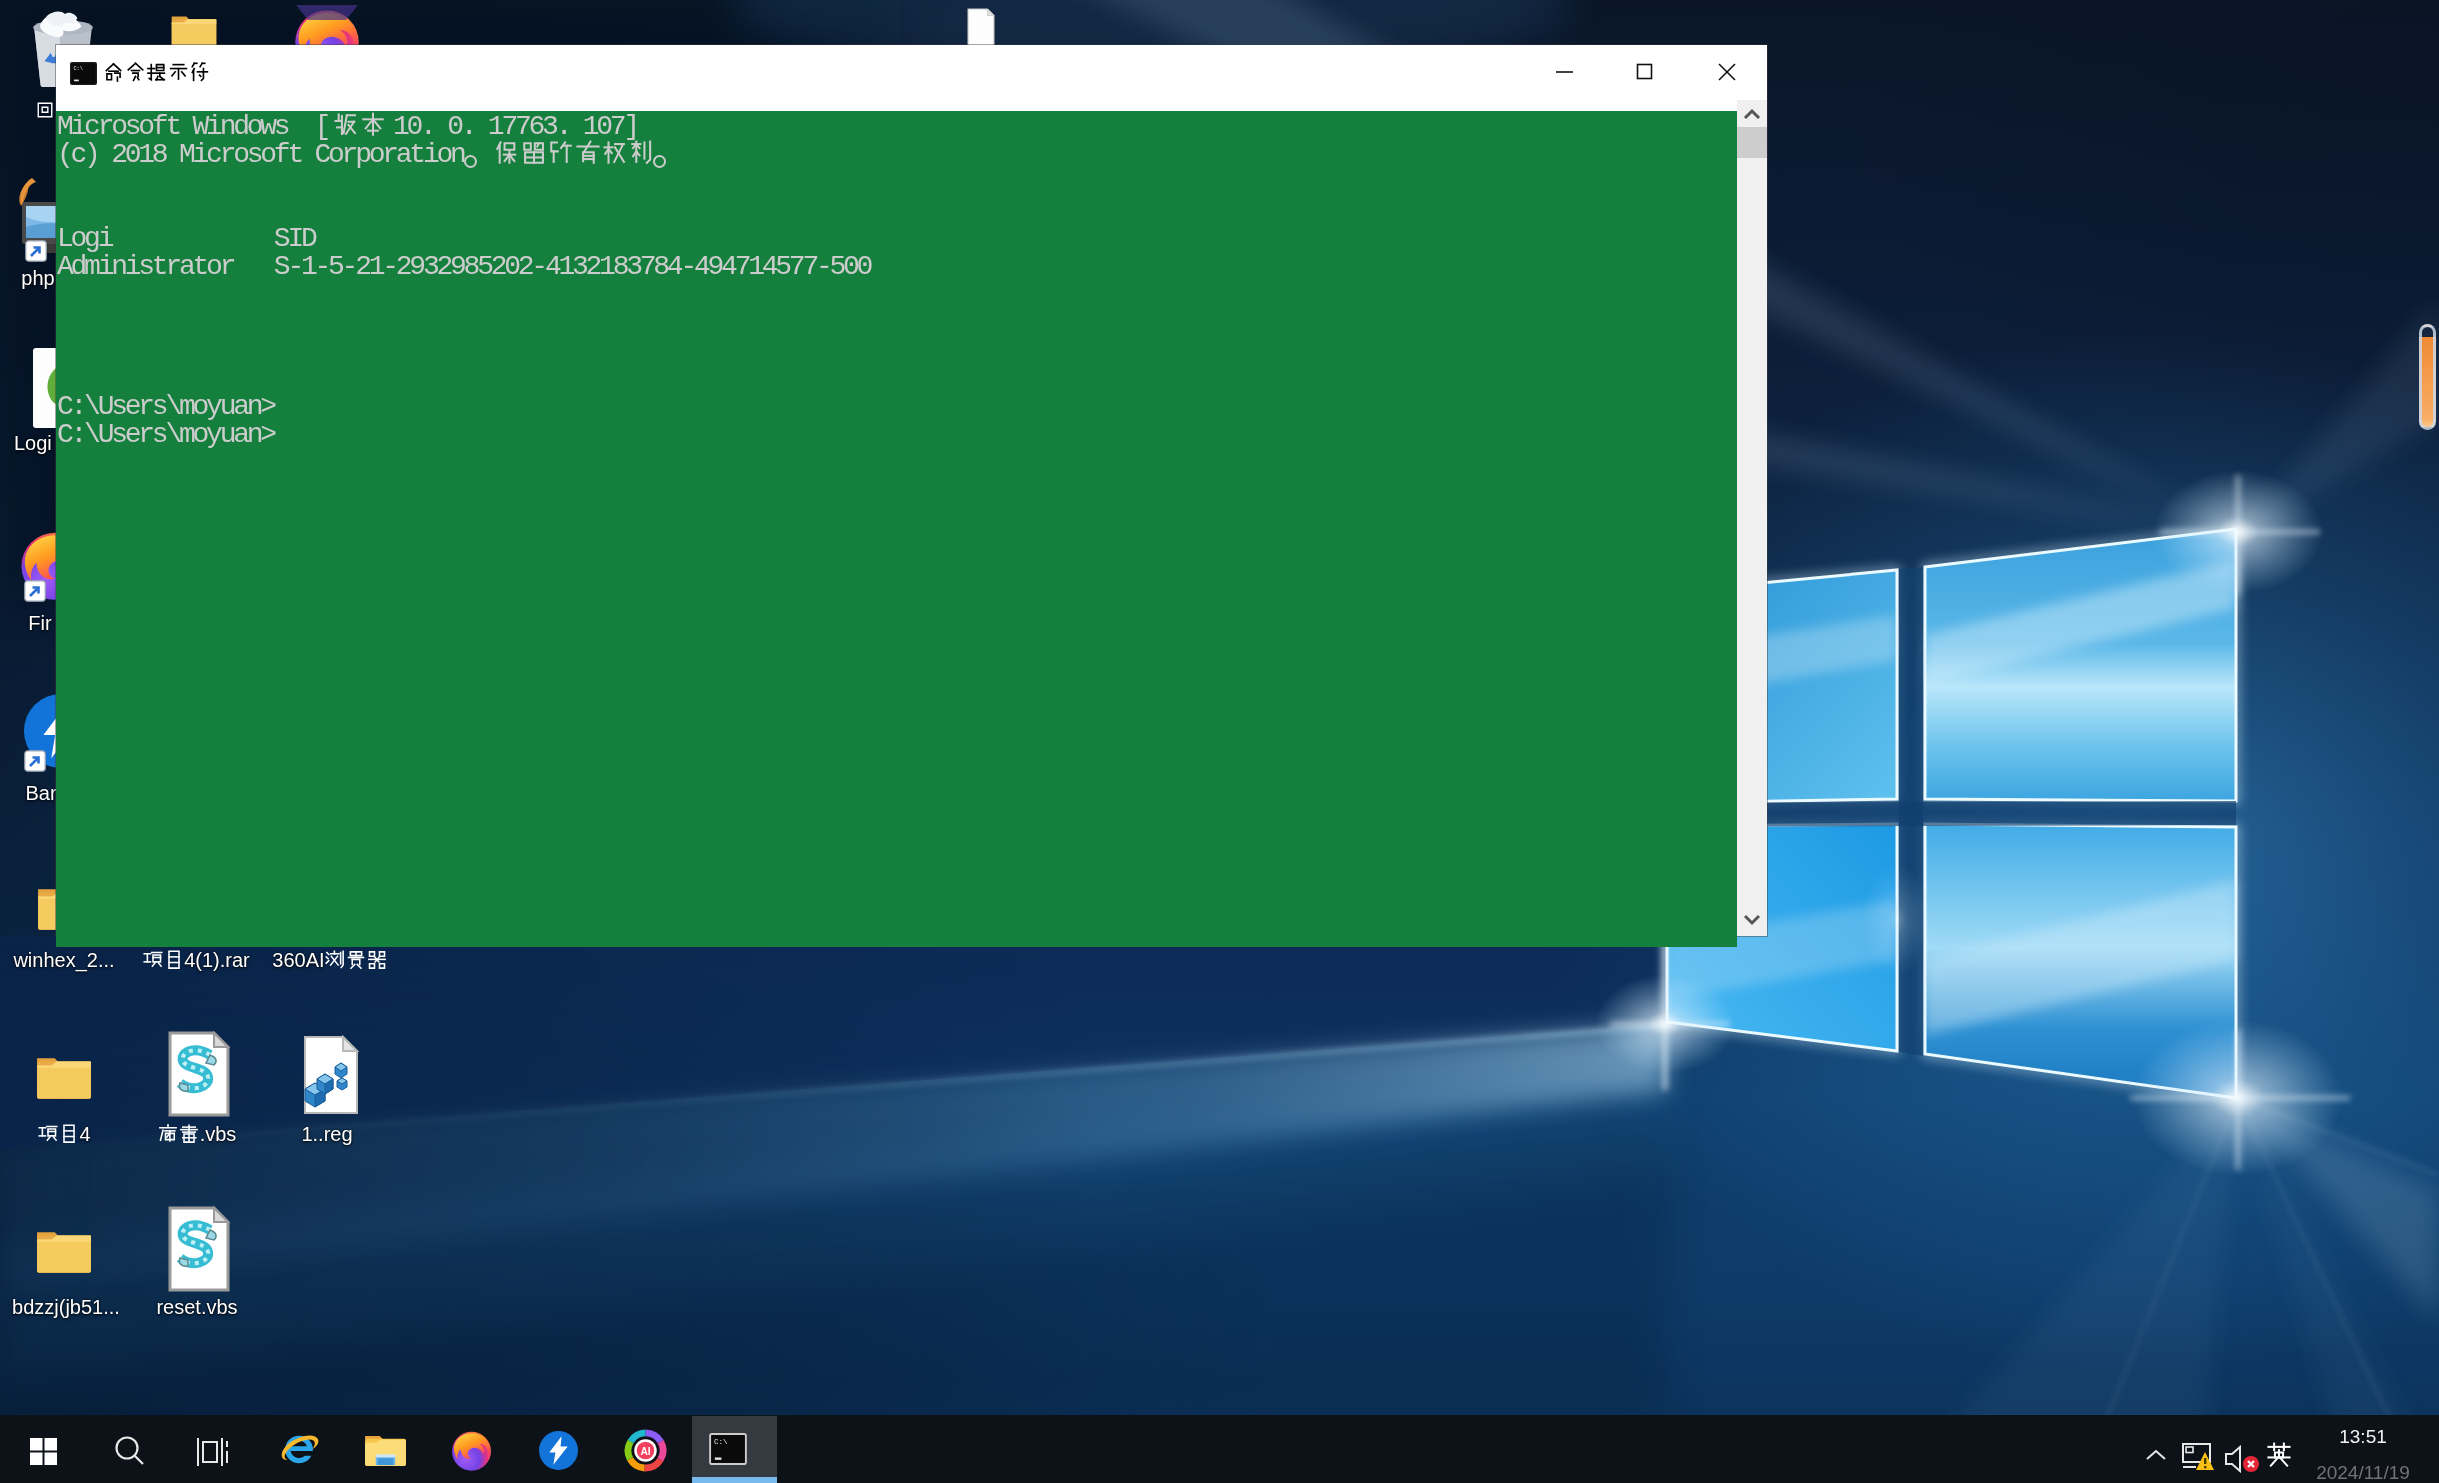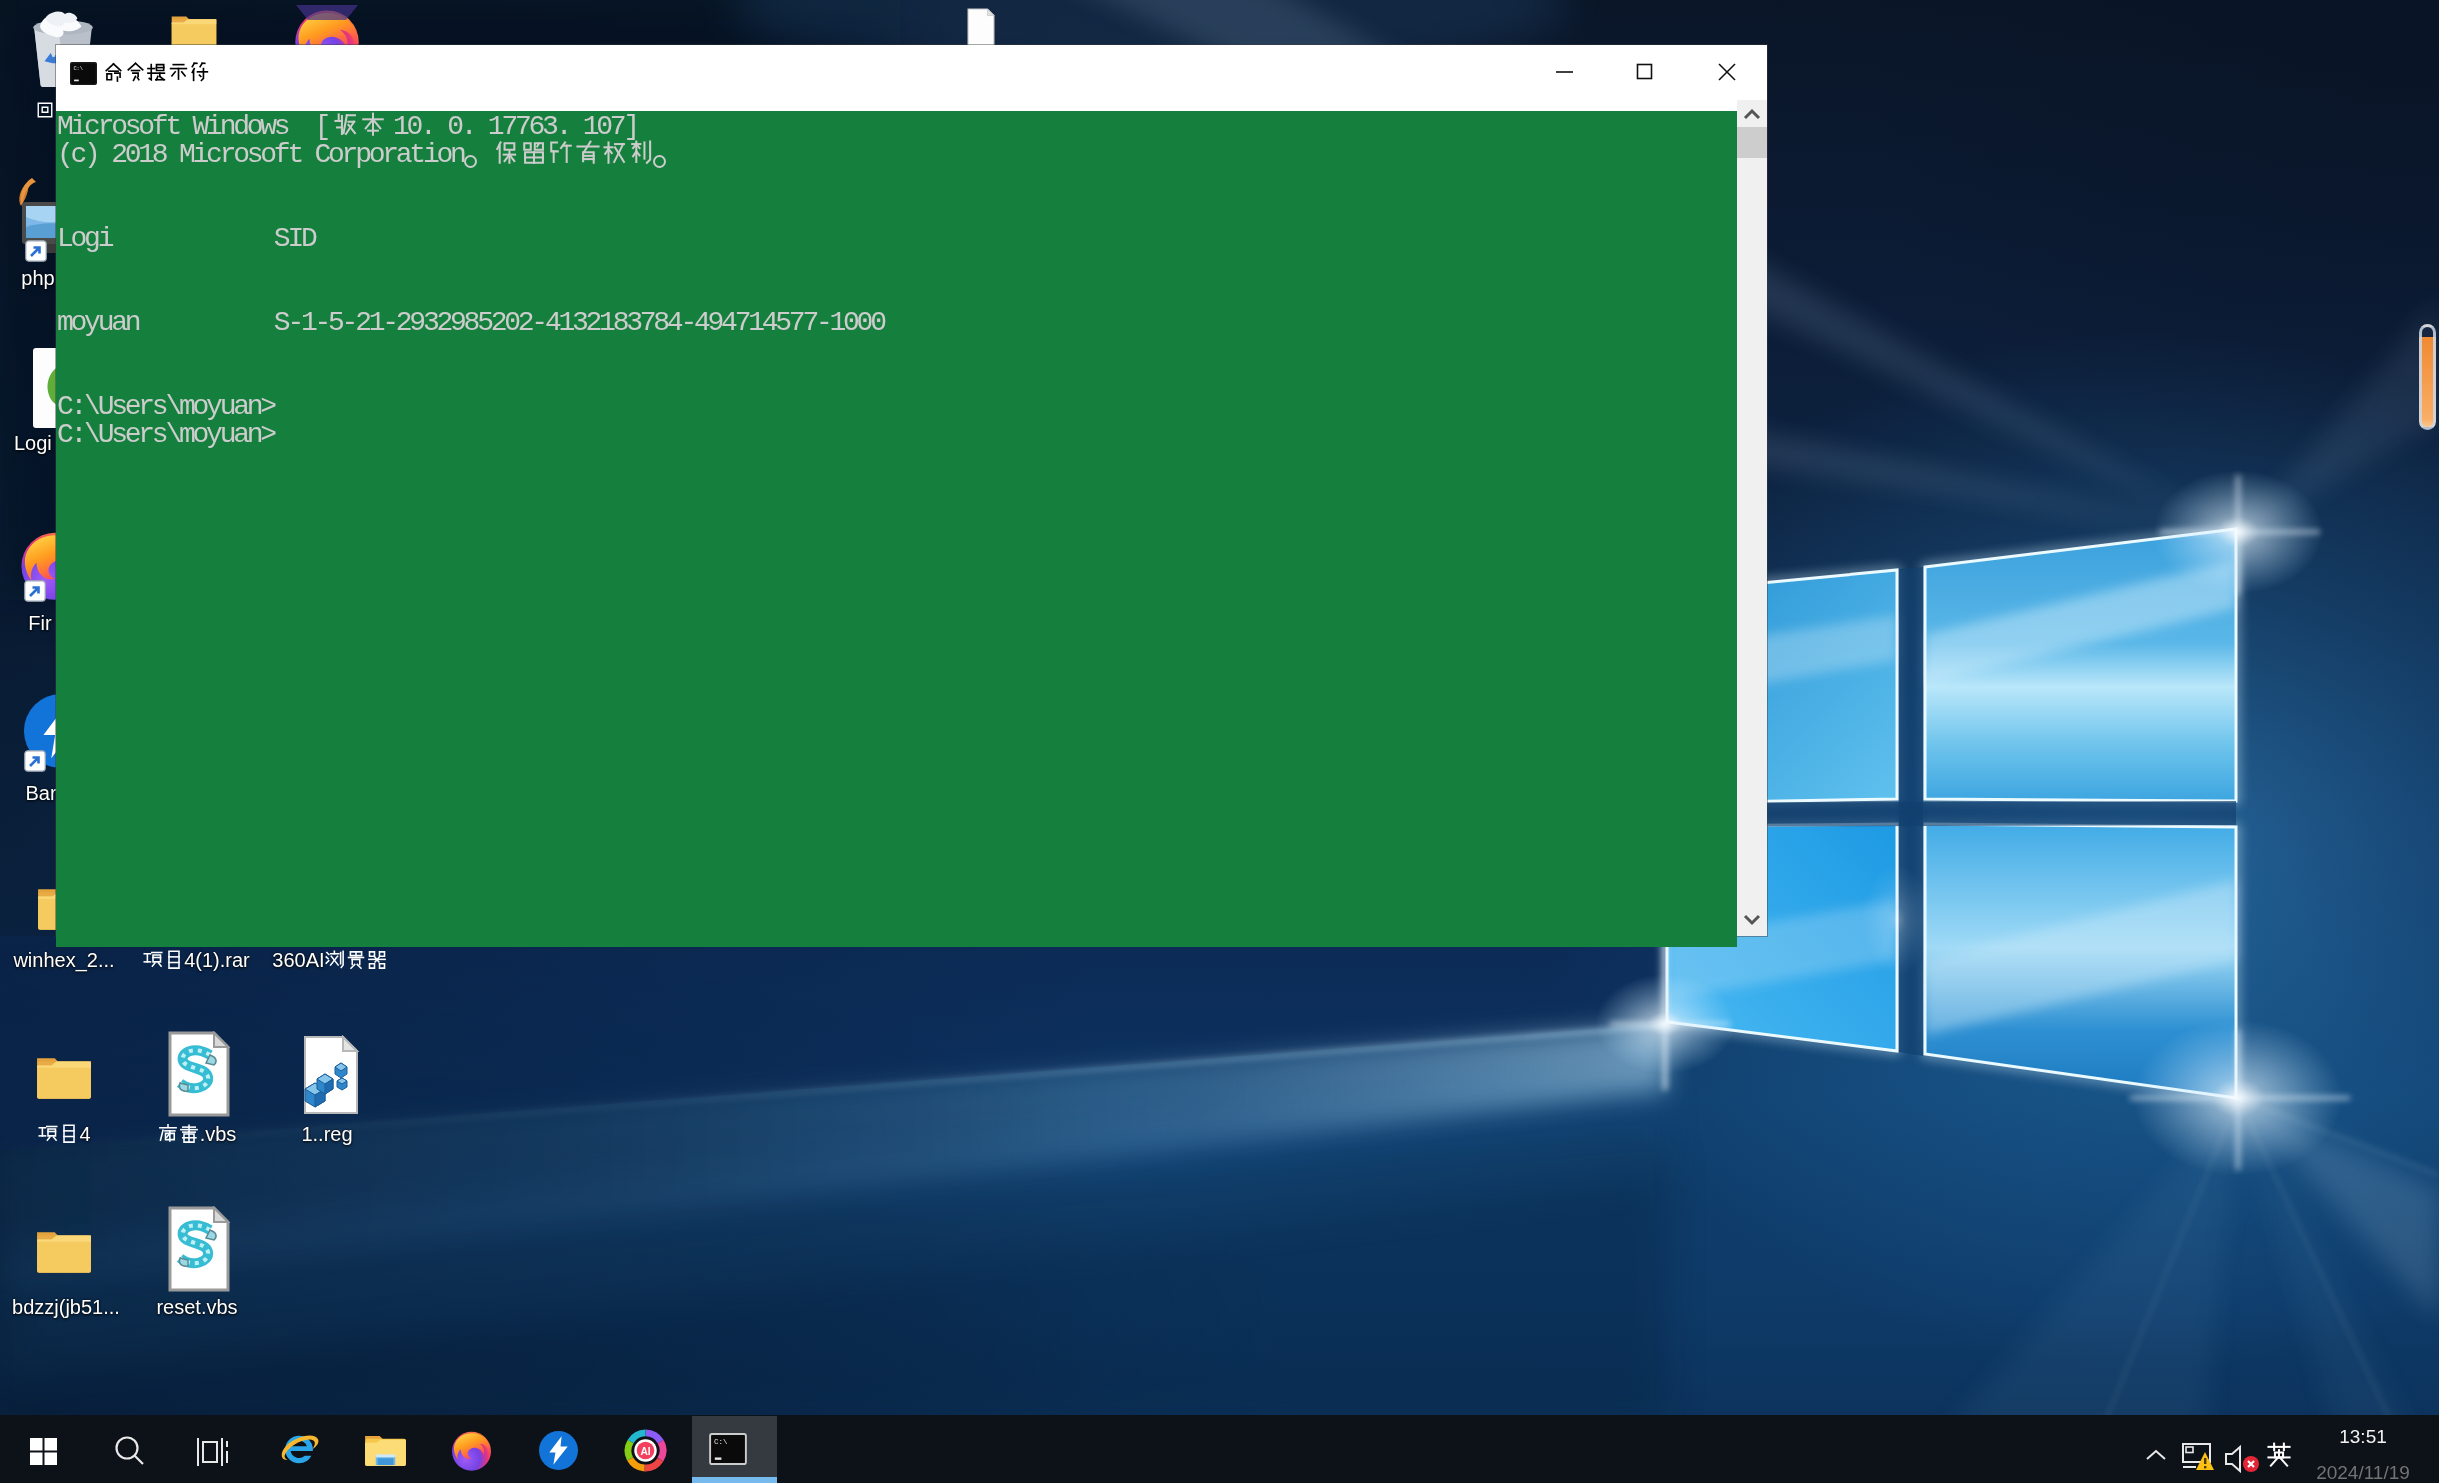--- a/index.html
+++ b/index.html
@@ -554,21 +554,21 @@
      <rect x="170.5" y="19.5" width="14" height="14" fill="none" stroke="#111" stroke-width="1.6"></rect>
      <line x1="252" y1="19" x2="268" y2="35" stroke="#111" stroke-width="1.6"></line>
      <line x1="268" y1="19" x2="252" y2="35" stroke="#111" stroke-width="1.6"></line>
    </svg>
  </div>
  <div style="position:absolute;left:0;top:66px;width:1681px;height:836px;background:#15803d;overflow:hidden">
    <div class="cl" style="top:2.0px;left:1px">Microsoft Windows  [</div>
       <div class="cl" style="top:2.0px;left:337px">10. 0. 17763. 107]</div>
       <div class="cl" style="top:30.0px;left:1px">(c) 2018 Microsoft Corporation</div>
       <div class="cl" style="top:113.9px;left:1px">Logi            SID</div>
-      <div class="cl" style="top:197.7px;left:1px">moyuan          S-1-5-21-2932985202-4132183784-494714577-1000</div>
+      <div class="cl" style="top:141.8px;left:1px">Administrator   S-1-5-21-2932985202-4132183784-494714577-500</div>
       <div class="cl" style="top:281.6px;left:1px">C:\Users\moyuan&gt;</div>
       <div class="cl" style="top:309.5px;left:1px">C:\Users\moyuan&gt;</div>
    <svg class="zz" style="position:absolute;left:277px;top:1px;width:26px;height:26px;color:#ccc">
         <use href="#z-ban"></use>
       </svg>
       <svg class="zz" style="position:absolute;left:304px;top:1px;width:26px;height:26px;color:#ccc">
         <use href="#z-ben"></use>
       </svg>
       <svg class="zz" style="position:absolute;left:438px;top:29px;width:26px;height:26px;color:#ccc">
         <use href="#z-bao"></use>

